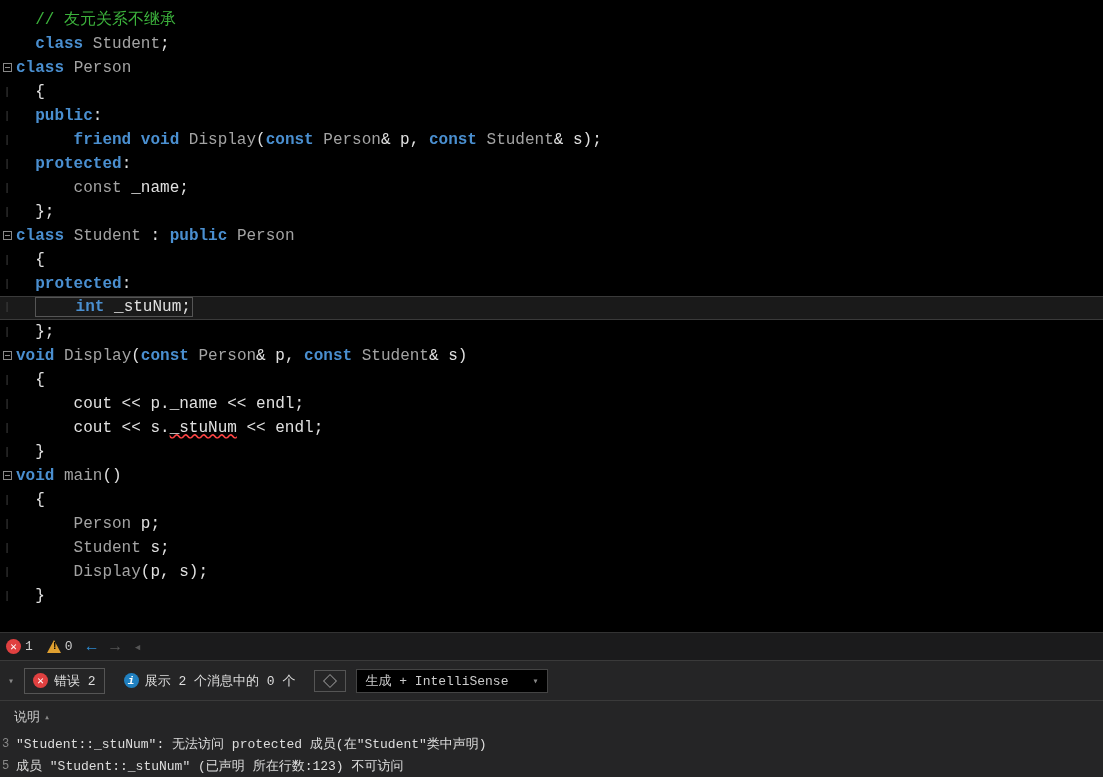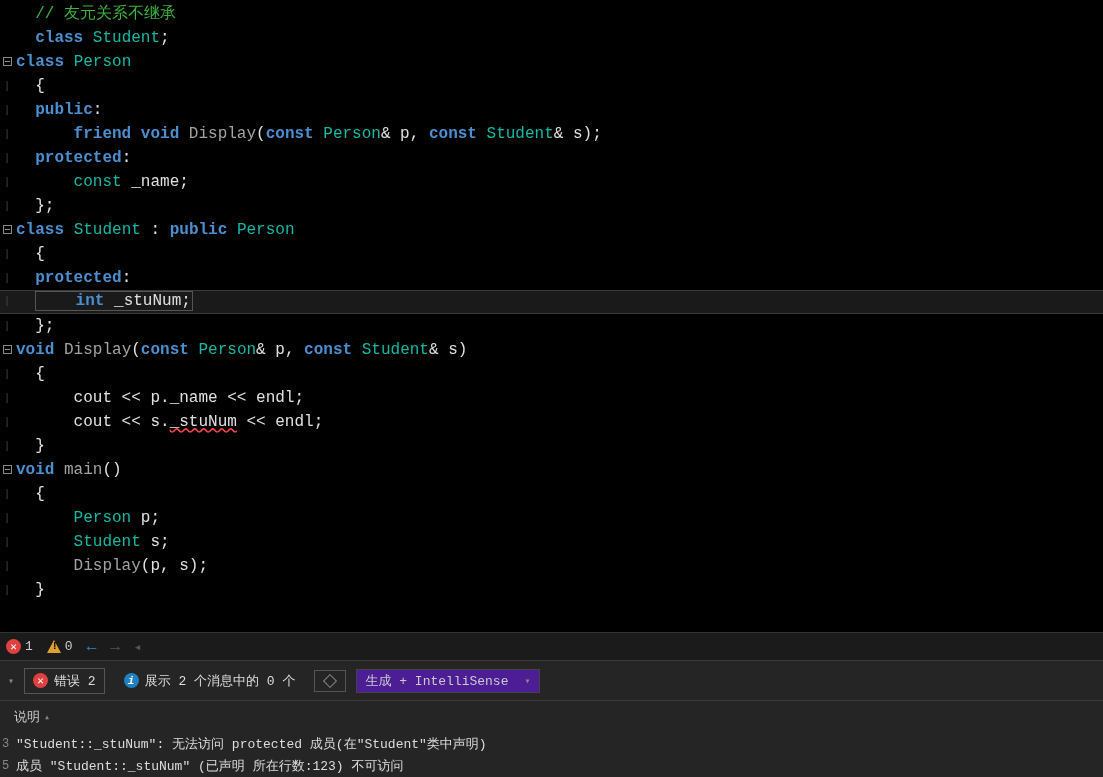--- a/index.html
+++ b/index.html
@@ -11,21 +11,21 @@
   width: 1103px;
   height: 777px;
   overflow: hidden;
   display: flex;
   flex-direction: column;
 }
 .editor {
   flex: 1;
   background: #000;
   position: relative;
-  padding-top: 2px;
+  padding-top: 8px;
 }
 .line {
   display: flex;
   height: 24px;
   line-height: 24px;
   white-space: pre;
 }
 .margin {
   width: 14px;
   text-align: center;
@@ -62,21 +62,21 @@
   border: 1px solid #555;
   padding: 0 1px;
 }
 .error-underline {
   text-decoration: wavy underline #ff4444;
   text-decoration-skip-ink: none;
 }
 .guide { color: #444; }
 .c-comment { color: #3cb23c; }
 .c-keyword { color: #4a8fd0; font-weight: bold; }
-.c-type { color: #14b8a6; }
+.c-type { color: #a3a3a3; }
 .c-func { color: #a3a3a3; }
 .c-white { color: #e0e0e0; }
 
 .status-bar {
   height: 28px;
   background: #1b1b1c;
   border-top: 1px solid #333;
   display: flex;
   align-items: center;
   padding: 0 6px;
@@ -140,27 +140,27 @@
 }
 .build-icon::before {
   content: '';
   position: absolute;
   width: 8px; height: 8px;
   border: 1px solid #888;
   left: 2px; top: 2px;
   transform: rotate(45deg);
 }
 .combo {
-  background: #4c1d95;
+  background: #000000;
   border: 1px solid #444;
   padding: 2px 8px;
   color: #ccc;
   display: flex;
   align-items: center;
-  gap: 16px;
+  gap: 24px;
 }
 
 .errorlist-header {
   background: #252526;
   border-top: 1px solid #3a3a3a;
   height: 24px;
   display: flex;
   align-items: center;
   padding: 16px 14px;
   font-size: 13px;

